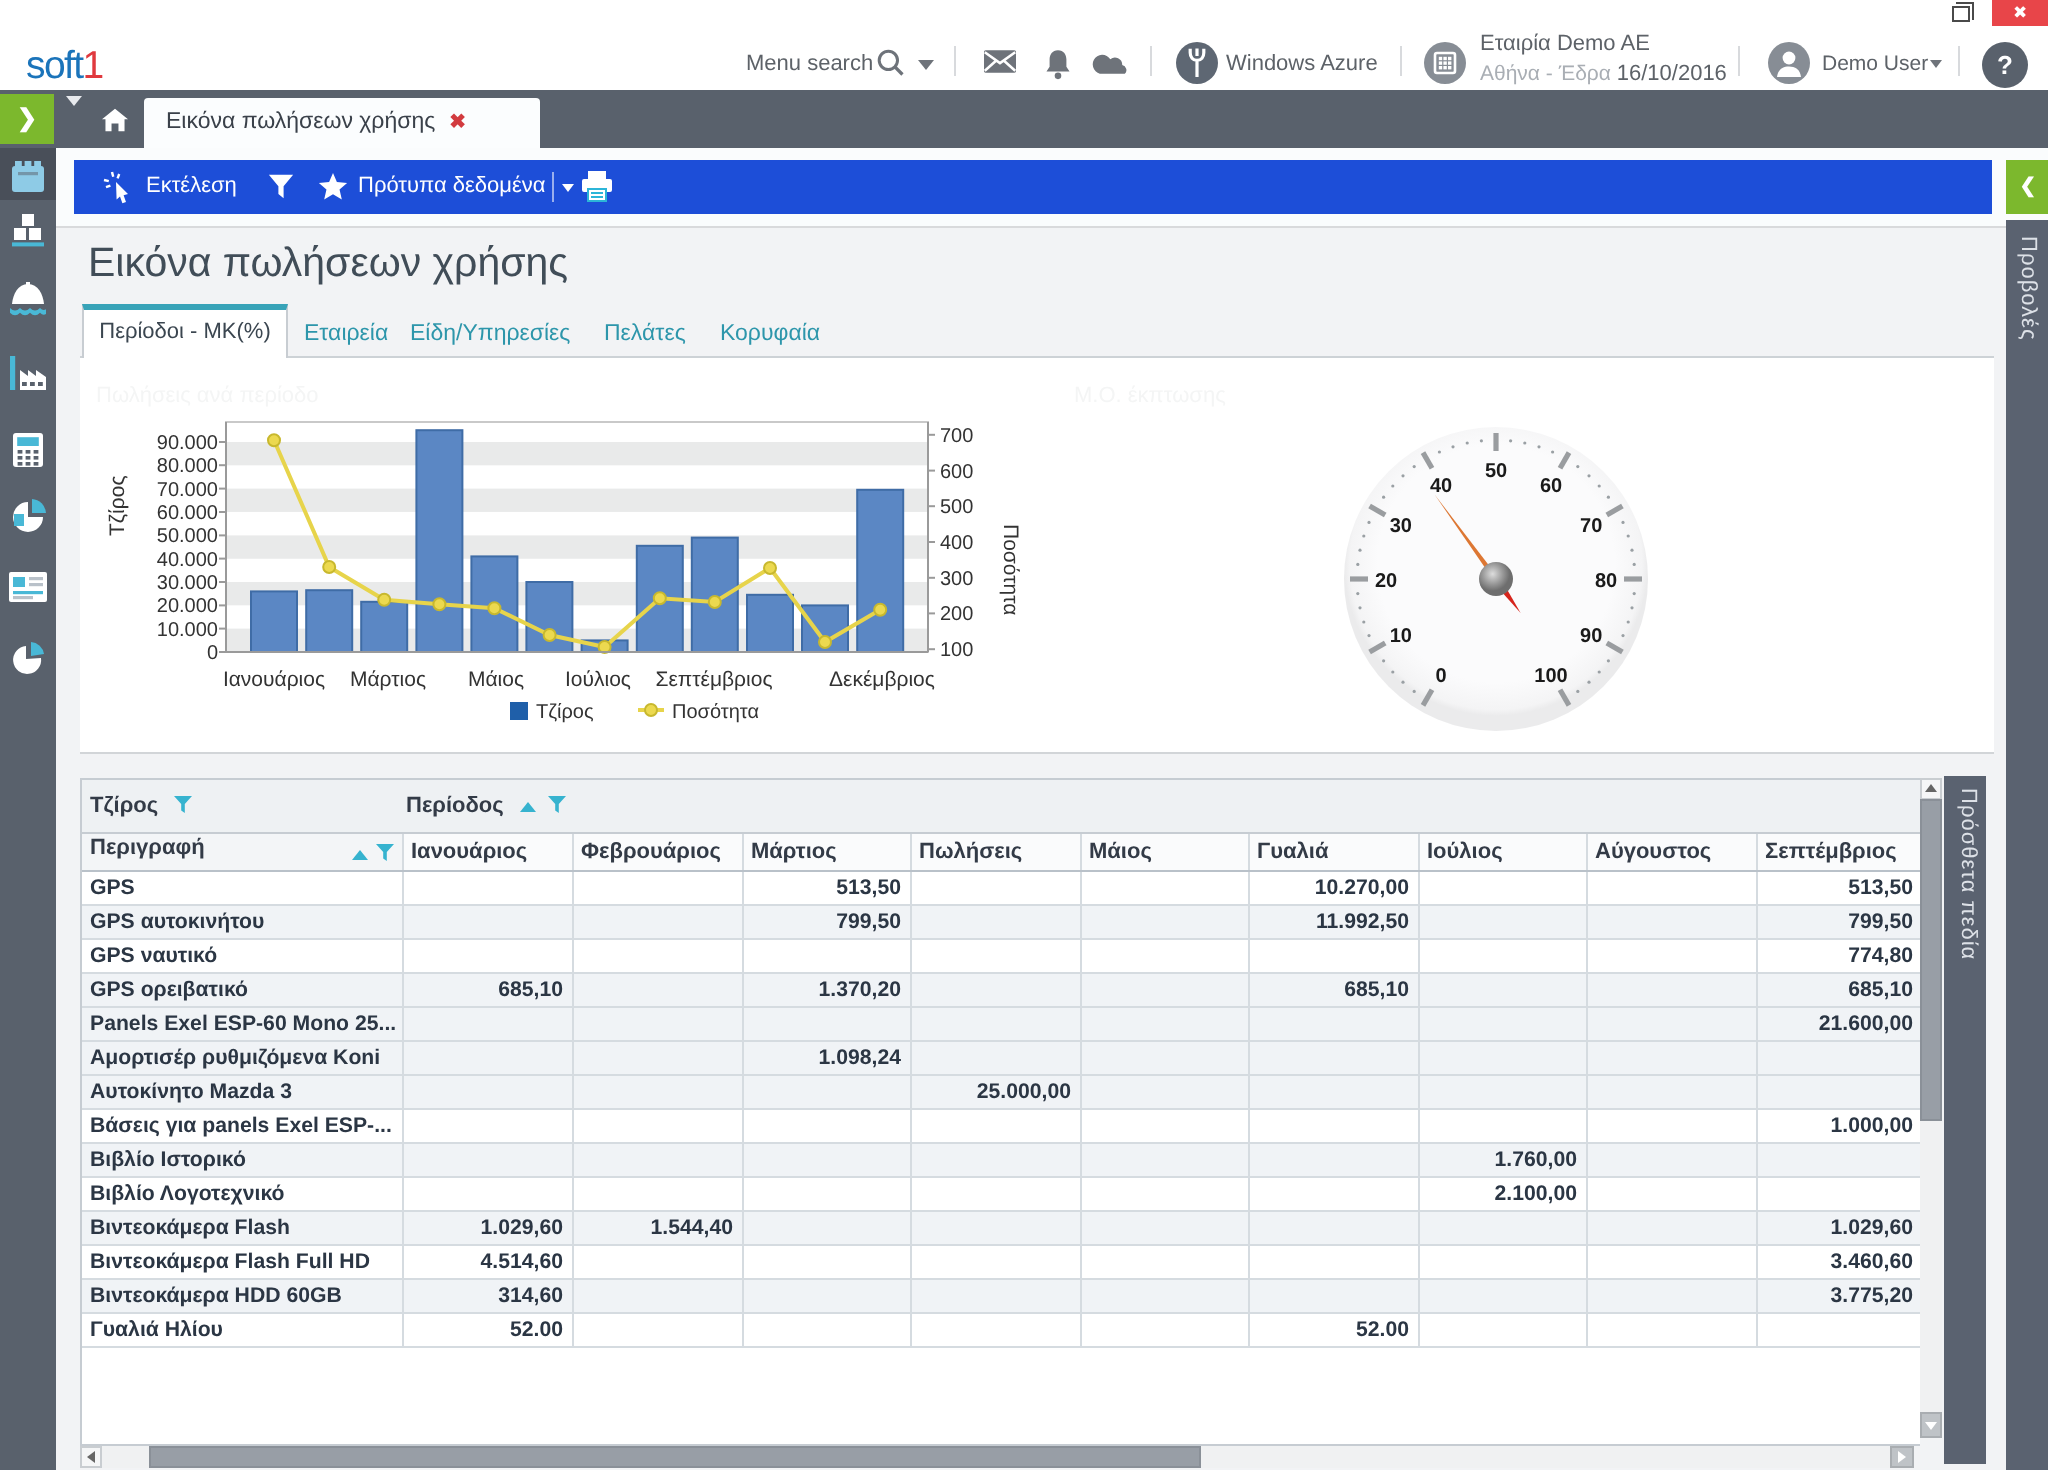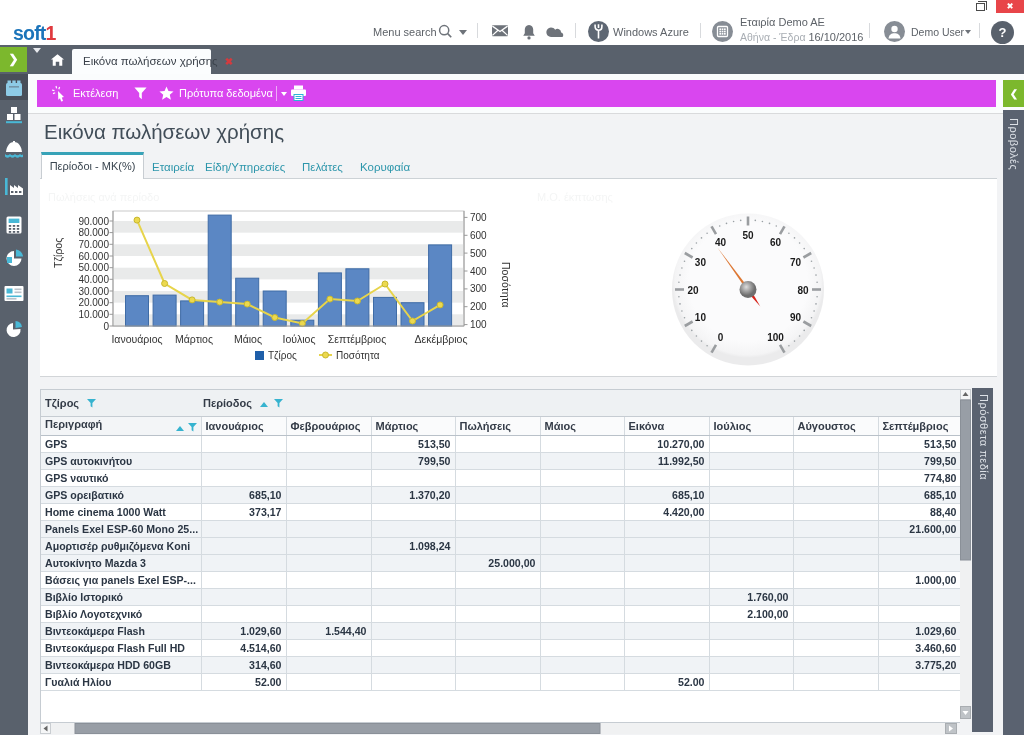--- a/index.html
+++ b/index.html
@@ -1,30 +1,30 @@
 <!DOCTYPE html>
 <html><head><meta charset="utf-8"><style>
 *{margin:0;padding:0;box-sizing:border-box}
 html,body{width:1024px;height:735px;overflow:hidden;font-family:"Liberation Sans",sans-serif;background:#f2f3f5;position:relative}
 .abs{position:absolute}
 #top{left:0;top:0;width:1024px;height:45px;background:#fff}
-#logo{left:13px;top:22px;font-size:19.5px;font-weight:bold;letter-spacing:-0.8px;color:#1b74ba}
+#logo{left:13px;top:22px;font-size:19.5px;font-weight:normal;letter-spacing:-0.8px;color:#1b74ba}
 #logo span{color:#e0393e}
 .tbtxt{font-size:11px;color:#5d6268;top:26px}
 #winrest{left:976px;top:3px;width:9px;height:8px;border:1px solid #4a4a4a;background:#fff}
 #winrest:before{content:"";position:absolute;left:1px;top:-3px;width:8px;height:8px;border:1px solid #4a4a4a;border-bottom:none;border-left:none}
 #winclose{left:996px;top:0;width:28px;height:13px;background:#e84549;color:#fff;font-size:8.5px;text-align:center;line-height:13px}
 #tabbar{left:28px;top:45px;width:996px;height:29px;background:#59616c}
-#atab{left:72px;top:49px;width:139px;height:25px;background:#fbfdfe;border-radius:2px 2px 0 0;font-size:11.5px;color:#3a414a;line-height:25px;text-align:left;padding-left:11px;white-space:nowrap}
+#atab{left:72px;top:49px;width:198px;height:25px;background:#fbfdfe;border-radius:2px 2px 0 0;font-size:11.5px;color:#3a414a;line-height:25px;text-align:left;padding-left:11px;white-space:nowrap}
 #atab b{color:#d23b3f;font-weight:bold;font-size:10px;margin-left:7px}
 #sidebar{left:0;top:45px;width:28px;height:690px;background:#59616c}
 #greenL{left:0;top:47px;width:27px;height:25px;background:#7cb82d;color:#fff;font-size:12px;font-weight:bold;text-align:center;line-height:24px}
 #selrow{left:0;top:74px;width:28px;height:26px;background:#494f59}
 #whitegap{left:28px;top:74px;width:996px;height:40px;background:#fafcfd;border-bottom:1px solid #d9dadc}
-#toolbar{left:37px;top:80px;width:959px;height:27px;background:#d946ef;color:#fff;font-size:11px}
+#toolbar{left:37px;top:80px;width:959px;height:27px;background:#1d4ed8;color:#fff;font-size:11px}
 .titem{position:absolute;top:7px}
 #rgreen{left:1003px;top:80px;width:22px;height:27px;background:#7cb82d;color:#fff;font-weight:bold;font-size:10px;text-align:center;line-height:27px}
 #strip1{left:1003px;top:110px;width:21px;height:625px;background:#5a6270}
 #strip2{left:972px;top:388px;width:21px;height:344px;background:#5a6270}
 .vtext{writing-mode:vertical-rl;color:#dde1e7;font-size:11px;letter-spacing:0.5px}
 #title{left:44px;top:120px;font-size:20.5px;color:#414d58}
 .stab{position:absolute;top:161px;font-size:11.5px;color:#2d96ab}
 #stab0{left:41px;top:152px;width:103px;height:27px;background:#fff;border:1px solid #c8cdd2;border-bottom:none;border-top:3px solid #38a3b8;color:#3b4650;text-align:center;line-height:23px;font-size:11px;z-index:3}
 #tabline{left:40px;top:178px;width:957px;height:1px;background:#cdd2d6}
 #panel{left:40px;top:179px;width:957px;height:198px;background:#fff;border-bottom:1px solid #d2d5d8}
@@ -407,21 +407,21 @@
       <tbody>
         <tr>
           <th style="background:#f3f5f7">Περιγραφή <span style="float:right;margin-top:3px"><span class="srt up"></span> <svg width="9" height="9" style="vertical-align:-1px" viewBox="0 0 10 10">
                 <path d="M0 0 L10 0 L6 4.5 L6 9.5 L4 8 L4 4.5 Z" fill="#36b3cf"></path>
               </svg></span></th>
           <th>Ιανουάριος</th>
           <th>Φεβρουάριος</th>
           <th>Μάρτιος</th>
           <th>Πωλήσεις</th>
           <th>Μάιος</th>
-          <th>Εικόνα</th>
+          <th>Γυαλιά</th>
           <th>Ιούλιος</th>
           <th>Αύγουστος</th>
           <th>Σεπτέμβριος</th>
         </tr>
         <tr class="w">
           <td>GPS</td>
           <td class="n"></td>
           <td class="n"></td>
           <td class="n">513,50</td>
           <td class="n"></td>
@@ -459,32 +459,20 @@
           <td>GPS ορειβατικό</td>
           <td class="n">685,10</td>
           <td class="n"></td>
           <td class="n">1.370,20</td>
           <td class="n"></td>
           <td class="n"></td>
           <td class="n">685,10</td>
           <td class="n"></td>
           <td class="n"></td>
           <td class="n">685,10</td>
-        </tr>
-        <tr class="w">
-          <td>Home cinema 1000 Watt</td>
-          <td class="n">373,17</td>
-          <td class="n"></td>
-          <td class="n"></td>
-          <td class="n"></td>
-          <td class="n"></td>
-          <td class="n">4.420,00</td>
-          <td class="n"></td>
-          <td class="n"></td>
-          <td class="n">88,40</td>
         </tr>
         <tr class="alt">
           <td>Panels Exel ESP-60 Mono 25...</td>
           <td class="n"></td>
           <td class="n"></td>
           <td class="n"></td>
           <td class="n"></td>
           <td class="n"></td>
           <td class="n"></td>
           <td class="n"></td>

